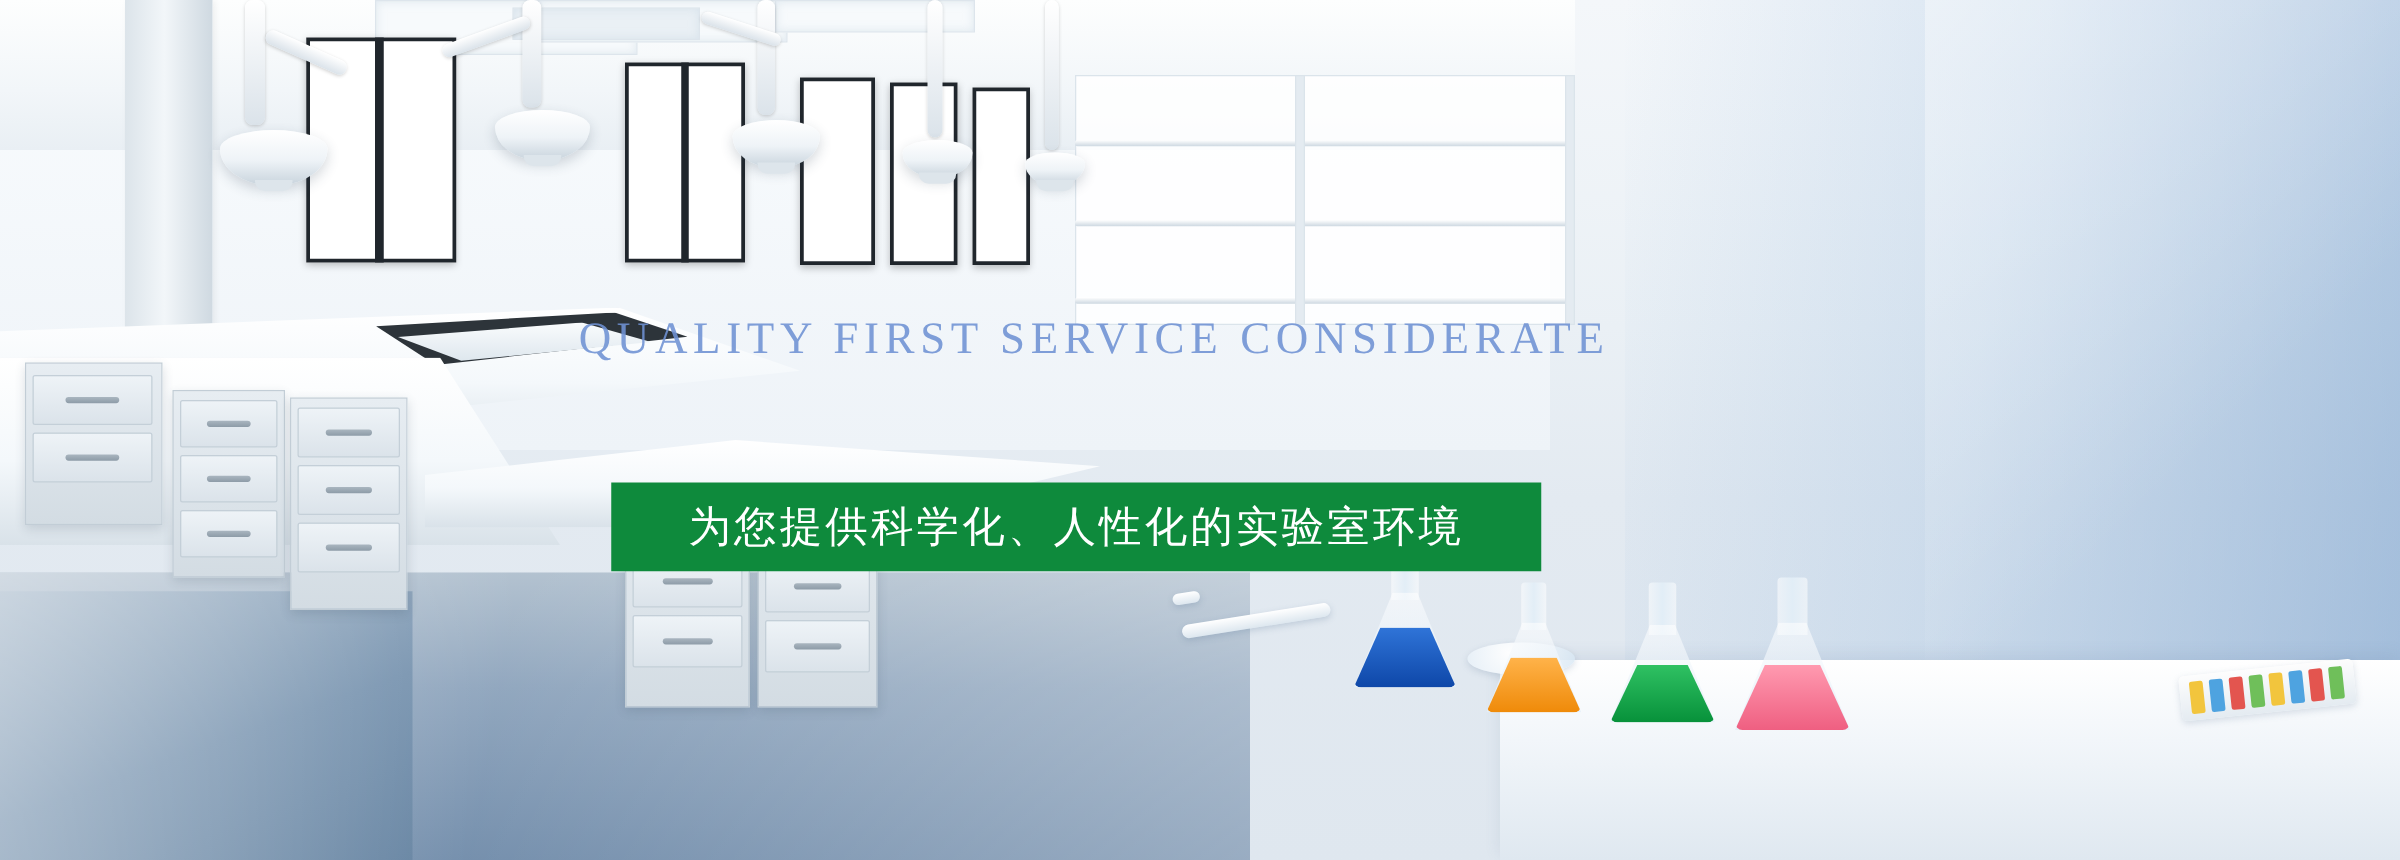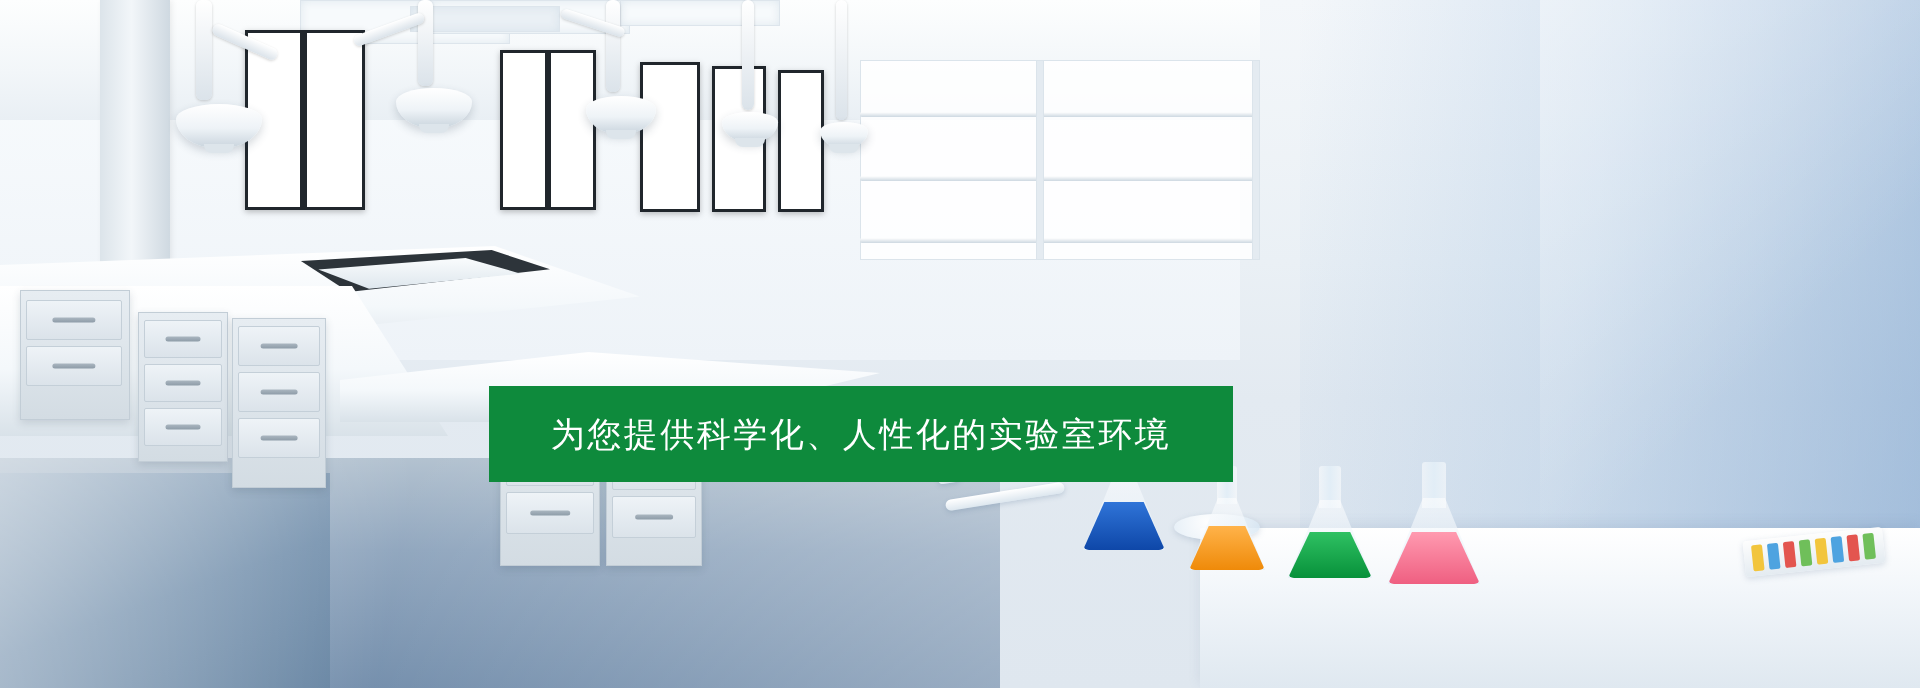--- a/index.html
+++ b/index.html
@@ -125,21 +125,21 @@
      font-size:36px; letter-spacing:4.5px; color:#6f92d4; opacity:.88;
      white-space:nowrap; line-height:1; }
 
   .headline { position:absolute; left:742px; top:316px;
      font-family:"DejaVu Sans","Liberation Sans",sans-serif;
      font-weight:bold; font-size:60px; letter-spacing:2px;
      color:#1b52b5; white-space:nowrap; line-height:1;
      text-shadow:0 2px 4px rgba(255,255,255,.55); }
 
   .greenbar { position:absolute; left:489px; top:386px;
-     width:744px; height:96px; background:#0e8a3c;
+     width:744px; height:71px; background:#0e8a3c;
      display:flex; align-items:center; justify-content:center; }
   .greenbar-text { font-family:"DejaVu Sans","Liberation Sans",sans-serif;
      font-size:34px; color:#ffffff; letter-spacing:2.5px;
      white-space:nowrap; line-height:1; }
 </style>
 </head>
 <body>
 
 <div id="banner">
 
@@ -310,20 +310,21 @@
       <div class="vial" style="left:56px;background:#6fbf5a;"></div>
       <div class="vial" style="left:72px;background:#f2c53d;"></div>
       <div class="vial" style="left:88px;background:#4ea3e0;"></div>
       <div class="vial" style="left:104px;background:#e3554f;"></div>
       <div class="vial" style="left:120px;background:#6fbf5a;"></div>
     </div>
   </div>
 
   <div class="textblock">
 
+    <div class="eyebrow">QUALITY FIRST SERVICE CONSIDERATE</div>
 
 
     <div class="greenbar">
       <span class="greenbar-text">为您提供科学化、人性化的实验室环境</span>
     </div>
   </div>
 
 </div>
 
 </body></html>

